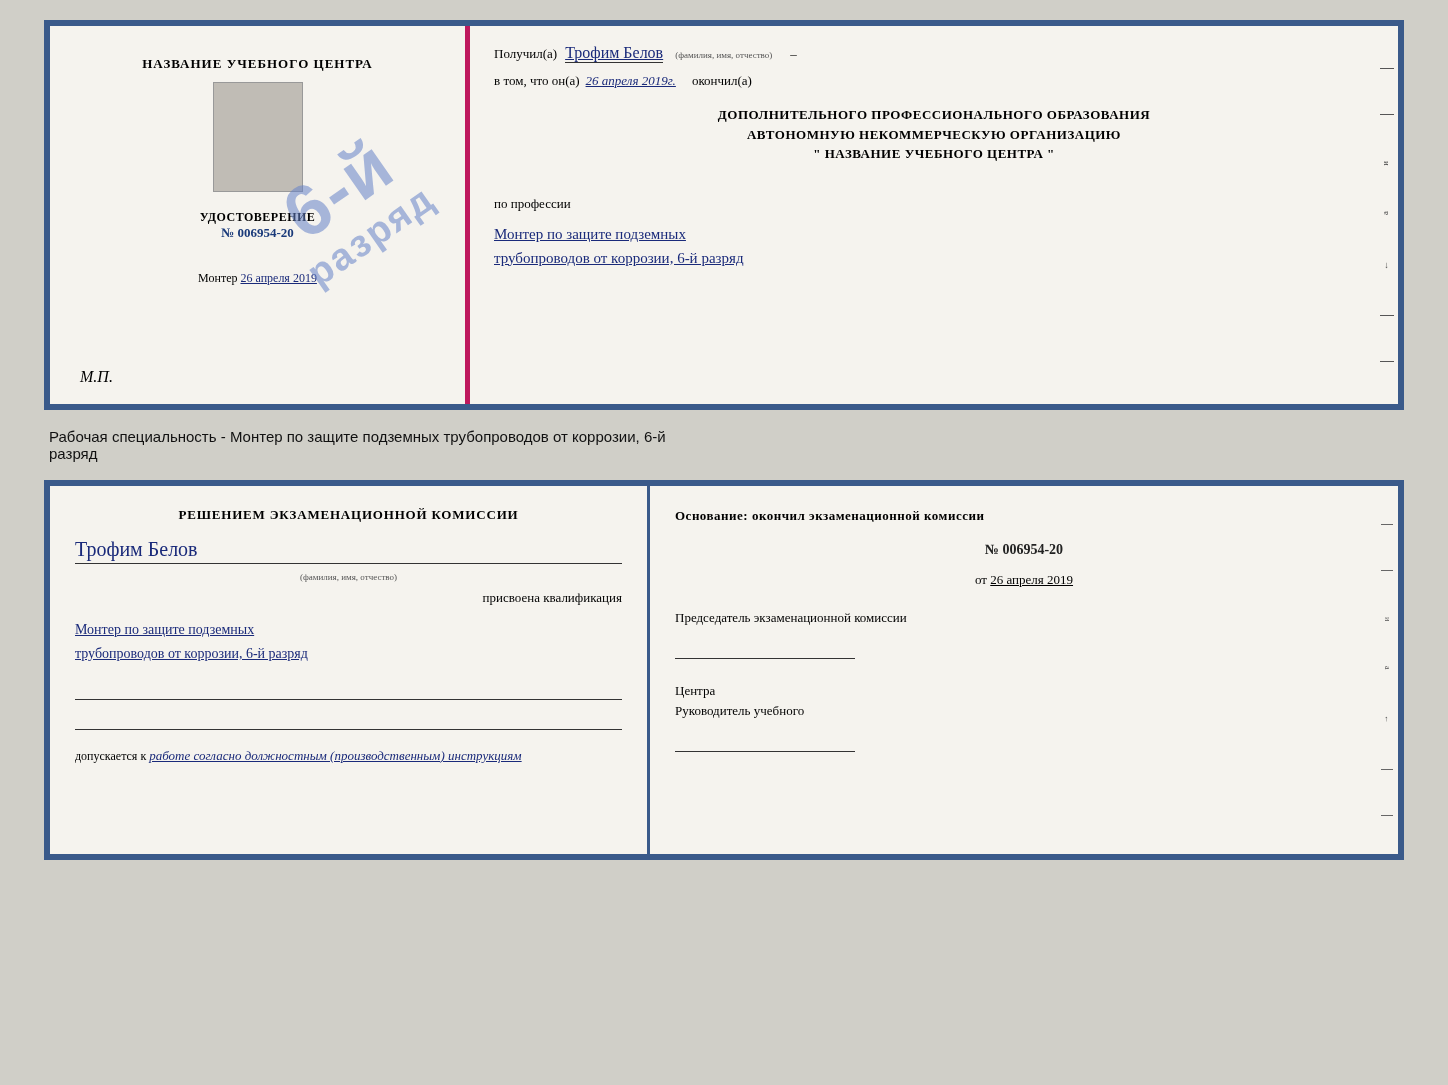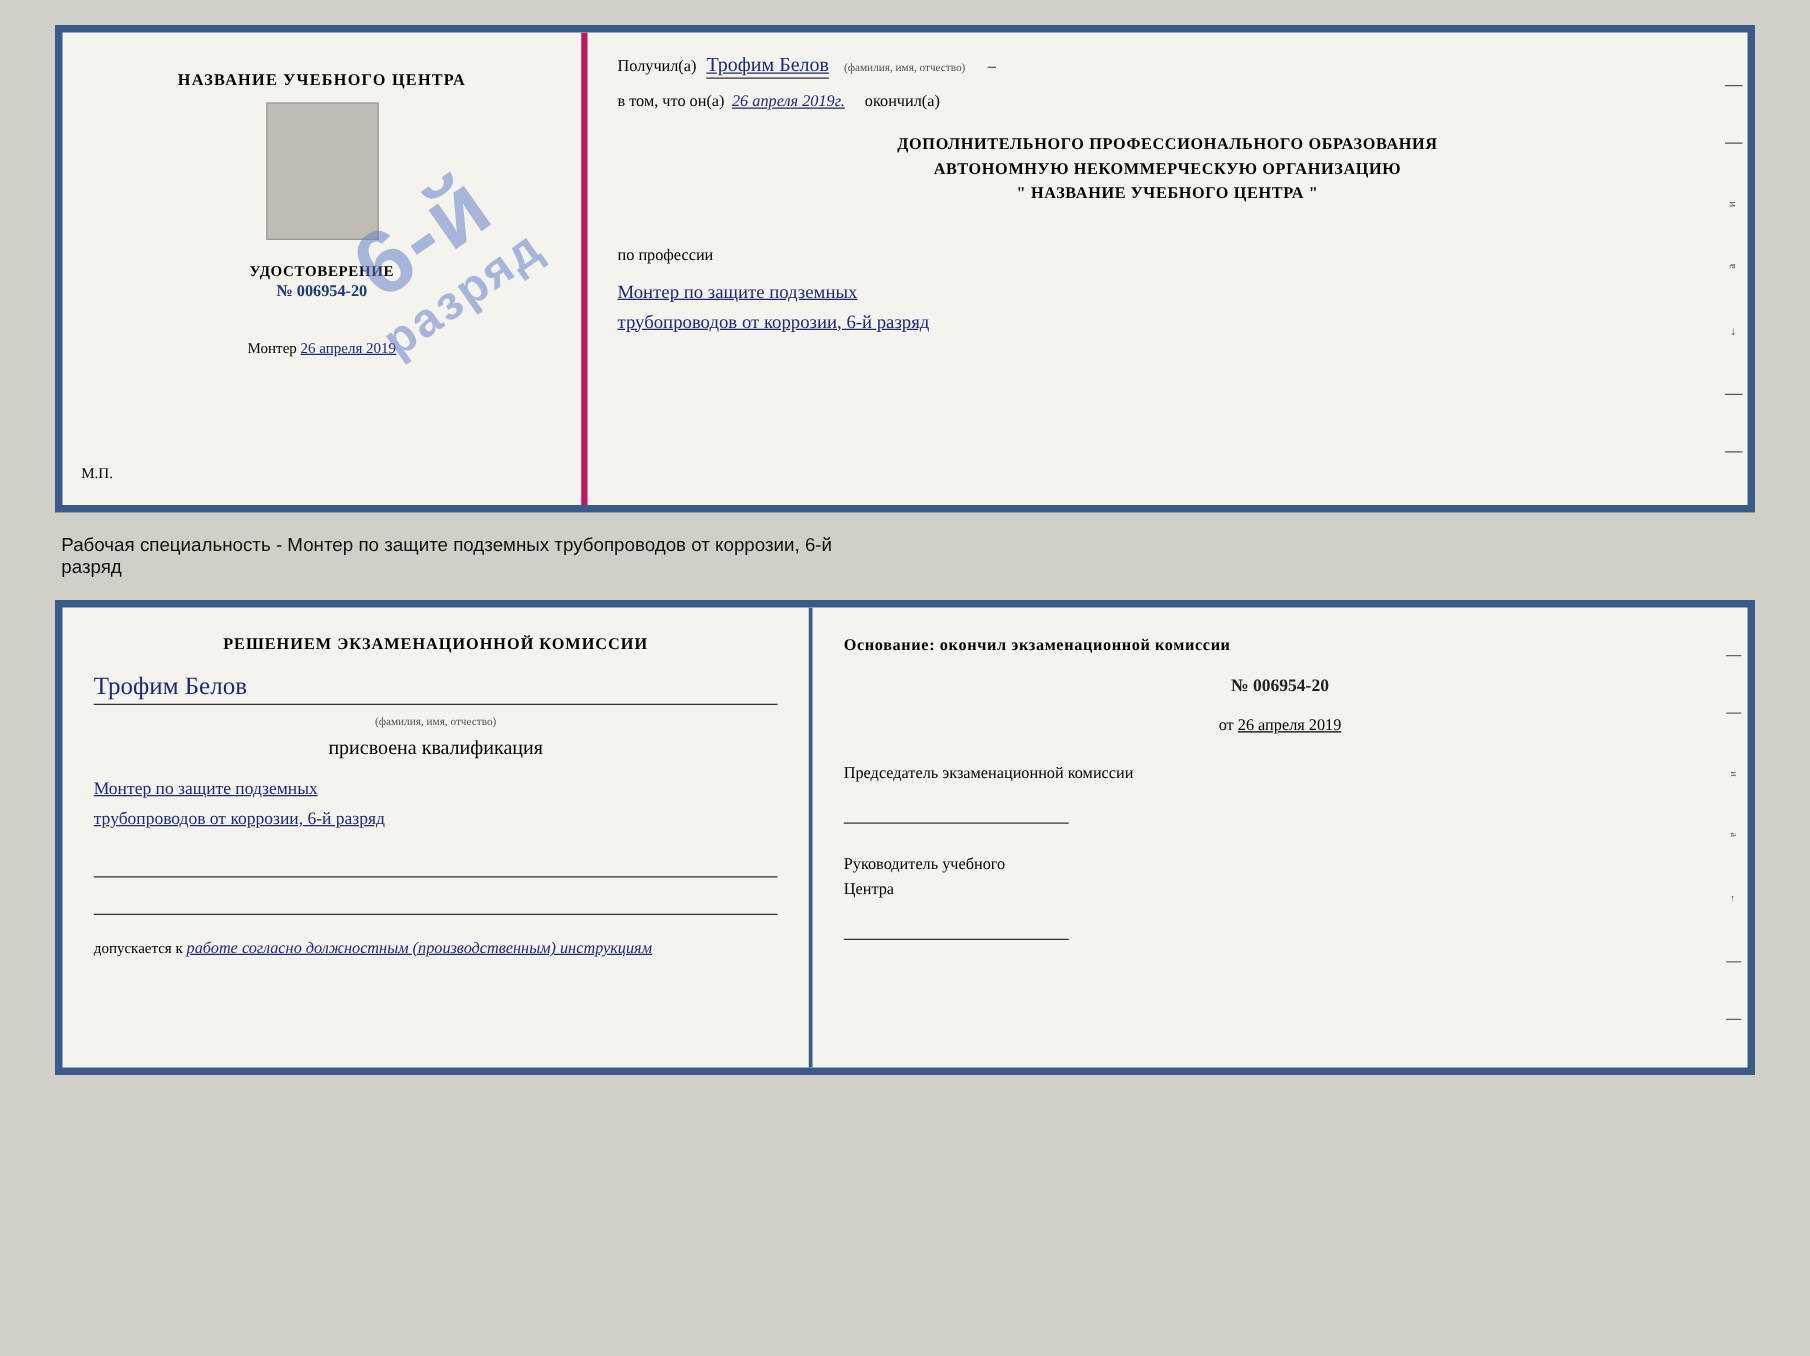--- a/index.html
+++ b/index.html
@@ -80,22 +80,23 @@
     }
 
     .vydano-block {
       margin-top: 30px;
       font-size: 12px;
     }
 
     .mp-block {
       position: absolute;
       bottom: 18px;
-      left: 15px;
-      font-size: 12px;
+      left: 30px;
+      font-size: 16px;
+      font-style: italic;
     }
 
     
     .stamp-diagonal {
       position: absolute;
       top: 50px;
       left: 80px;
       width: 320px;
       height: 200px;
       display: flex;
@@ -264,22 +265,22 @@
       color: #1a2a7a;
     }
 
     .fio-label-small {
       font-size: 9px;
       color: #555;
       text-align: center;
     }
 
     .prisvoena-text {
-      font-size: 16px;
-      text-align: center;
+      font-size: 13px;
+      text-align: right;
     }
 
     .qual-hand-bottom {
       font-family: 'Comic Sans MS', cursive;
       font-size: 14px;
       color: #1a2a7a;
       text-decoration: underline;
       line-height: 1.7;
       margin-top: 4px;
     }
@@ -507,22 +508,22 @@
       <span>от</span>
       <span style="text-decoration:underline;">26 апреля 2019</span>
     </div>
 
     <div class="predsedatel-block">
       <div class="predsedatel-title">Председатель экзаменационной комиссии</div>
       <div class="sign-line"></div>
     </div>
 
     <div class="rukov-block">
+      <div class="predsedatel-title">Центра</div>
       <div class="predsedatel-title">Руководитель учебного</div>
-      <div class="predsedatel-title">Центра</div>
       <div class="sign-line"></div>
     </div>
 
     <div class="right-decorative">
       <div class="deco-line-h"></div>
       <div class="deco-line-h"></div>
       <span class="deco-text-v">и</span>
       <span class="deco-text-v">а</span>
       <span class="deco-text-v">←</span>
       <div class="deco-line-h"></div>

